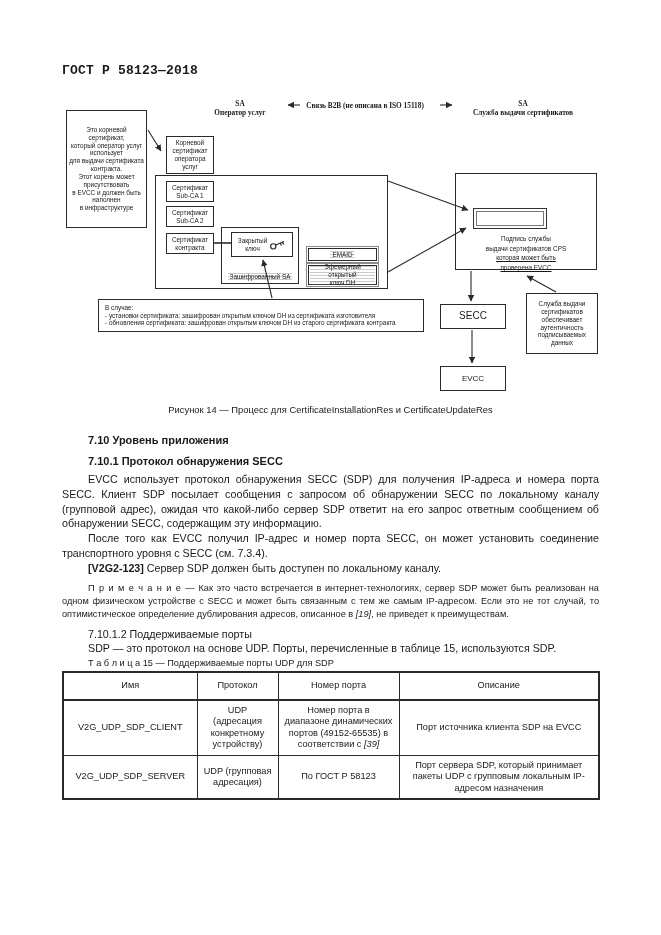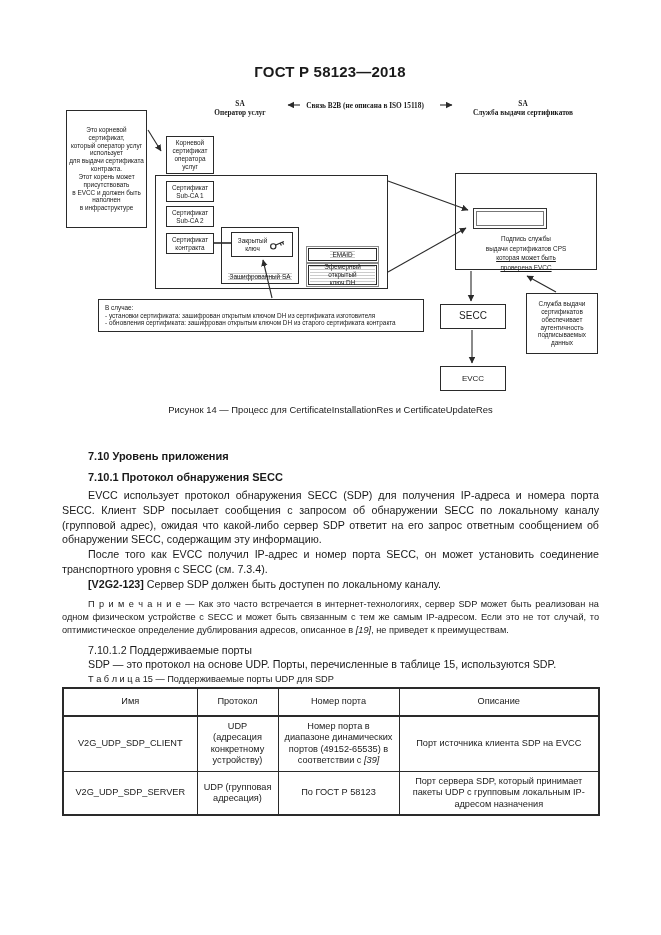--- a/index.html
+++ b/index.html
@@ -1,20 +1,20 @@
 <!DOCTYPE html>
 <html><head>
 <meta charset="utf-8">
 <style>
   html,body{margin:0;padding:0;background:#ffffff;}
   .page{position:relative;width:661px;height:935px;background:#ffffff;overflow:hidden;
         font-family:"Liberation Sans",sans-serif;color:#1a1a1a;}
 
-  .gost-header{position:absolute;top:63px;left:62px;width:536px;text-align:center;
-               font-size:15px;font-weight:bold;letter-spacing:.2px;}
+  .gost-header{position:absolute;top:63px;left:62px;width:536px;text-align:left;
+               font-size:13px;font-weight:bold;letter-spacing:.2px;font-family:Liberation Mono, monospace;}
 
   
   .diagram{position:absolute;left:60px;top:96px;width:540px;height:302px;font-size:6.4px;line-height:1.22;}
   .dbox{position:absolute;border:1px solid #2a2a2a;background:#fff;display:flex;
         align-items:center;justify-content:center;text-align:center;white-space:pre-line;
         box-sizing:border-box;padding:1px;}
   .dlabel{position:absolute;text-align:center;white-space:pre-line;font-weight:bold;font-size:7.3px;line-height:1.25;font-family:Liberation Serif, serif;}
   .left-note {left:6px;top:14px;width:81px;height:118px;border-width:1.6px;}
   .root-cert {left:106px;top:40px;width:48px;height:38px;}
   .big-container{left:95px;top:79px;width:233px;height:114px;border-width:1.5px;background:transparent;}
@@ -34,21 +34,21 @@
   .secc {left:380px;top:208px;width:66px;height:25px;border-width:1.5px;font-size:10px;}
   .evcc {left:380px;top:270px;width:66px;height:25px;border-width:1.5px;font-size:8px;}
   .service-note{left:466px;top:197px;width:72px;height:61px;border-width:1.5px;}
   .case-box{left:38px;top:203px;width:326px;height:33px;justify-content:flex-start;text-align:left;padding:2px 6px;}
   .arrows{position:absolute;left:0;top:0;width:540px;height:302px;pointer-events:none;}
   .arrows line{stroke:#2a2a2a;stroke-width:1.1;}
 
   .fig-caption{position:absolute;left:0;top:404px;width:661px;text-align:center;font-size:9.4px;}
 
   
-  .textcol{position:absolute;left:62px;top:450px;width:537px;font-size:10.7px;line-height:14.8px;}
+  .textcol{position:absolute;left:62px;top:434px;width:537px;font-size:10.7px;line-height:14.8px;}
   .h-bold{font-weight:bold;font-size:11px;line-height:13px;margin:0 0 8px 0;padding-left:26px;}
   .h-bold.second{margin-bottom:4px;}
   .textcol p{margin:0;text-align:justify;text-indent:26px;}
   .note{font-size:9.2px;line-height:13px;margin-top:6px;text-align:justify;text-indent:26px;}
   .sp-label{letter-spacing:.4px;}
   .tbl-title{margin-top:14px;margin-bottom:8px;font-size:9.2px;text-align:left;text-indent:0;}
 
   table.ports{border-collapse:collapse;width:536px;table-layout:fixed;font-size:9.2px;line-height:11.5px;}
   table.ports th,table.ports td{border:1px solid #2a2a2a;padding:4px 6px;box-sizing:border-box;}
   table.ports{border:2px solid #2a2a2a;}

